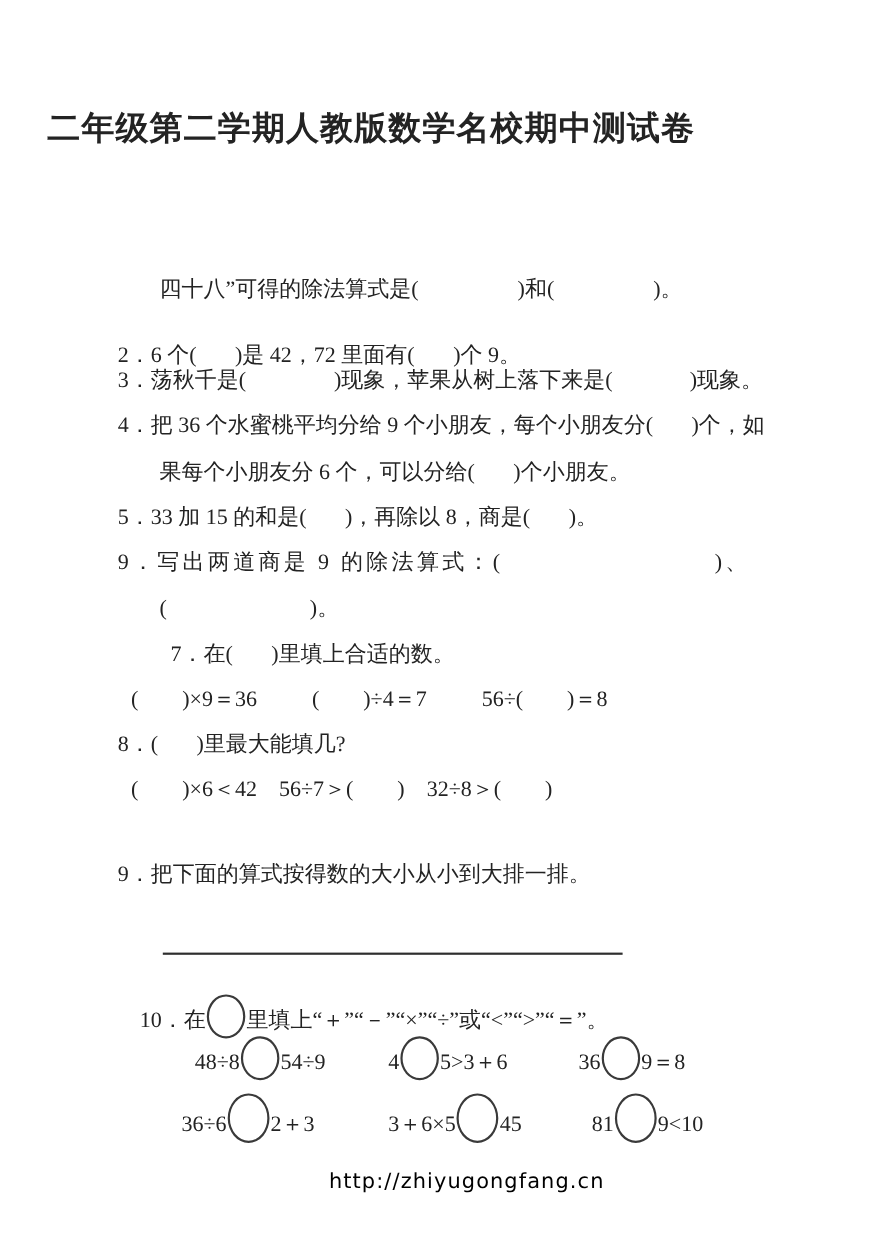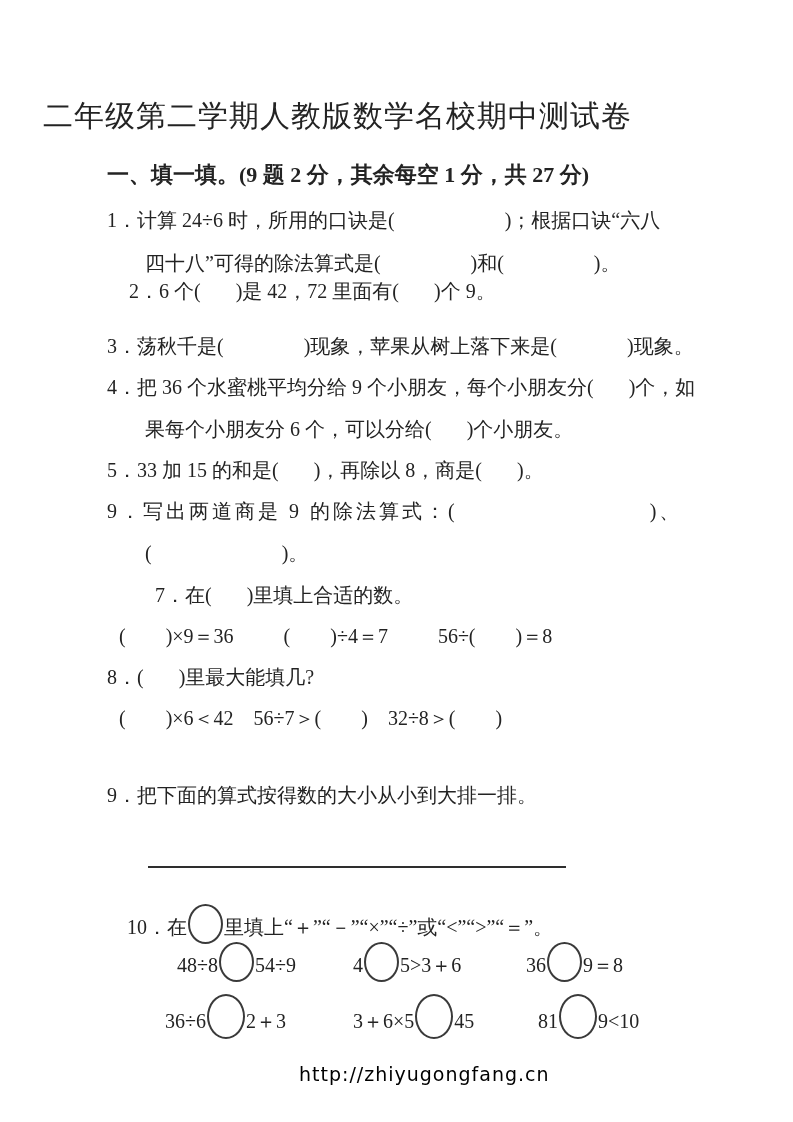--- a/index.html
+++ b/index.html
@@ -12,35 +12,35 @@
     color: #232323;
     overflow: hidden;
   }
   .title {
     position: absolute;
     top: 96px;
     left: 0;
     width: 675px;
     text-align: center;
     font-size: 30px;
-    font-weight: normal;
+    font-weight: bold;
     letter-spacing: 1px;
     white-space: pre;
   }
   .line {
     position: absolute;
     font-size: 20px;
     line-height: 30px;
     white-space: pre;
   }
   .bold { font-weight: bold; }
   [data-name="section-heading"] { top: 160px; left: 107px; font-size: 22px; }
   [data-name="question-1-line-1"] { top: 205px; left: 107px; }
   [data-name="question-1-line-2"] { top: 248px; left: 145px; }
-  [data-name="question-2"]        { top: 276px; left: 107px; margin-left: 22px; }
+  [data-name="question-2"]        { top: 308px; left: 107px; }
   [data-name="question-3"]        { top: 331px; left: 107px; }
   [data-name="question-4-line-1"] { top: 372px; left: 107px; }
   [data-name="question-4-line-2"] { top: 414px; left: 145px; }
   [data-name="question-5"]        { top: 455px; left: 107px; }
   [data-name="question-6-line-1"] { top: 496px; left: 107px; letter-spacing: 3px; }
   [data-name="question-6-line-2"] { top: 538px; left: 145px; }
   [data-name="question-7"]        { top: 580px; left: 107px; margin-left: 48px; }
   [data-name="question-7-equations"] { top: 621px; left: 119px; }
   [data-name="question-8"]        { top: 662px; left: 107px; }
   [data-name="question-8-equations"] { top: 703px; left: 119px; }
@@ -84,23 +84,21 @@
     white-space: pre;
   }
 </style>
 </head>
 <body>
 
 <div class="page" data-name="test-paper-page">
 
   <div class="title" data-name="page-title">二年级第二学期人教版数学名校期中测试卷</div>
 
-  <div class="line bold" data-name="section-heading">一、填一填。(9 题 2 分，其余每空 1 分，共 27 分)</div>
 
-  <div class="line" data-name="question-1-line-1">1．计算 24÷6 时，所用的口诀是(                      )；根据口诀“六八</div>
   <div class="line" data-name="question-1-line-2">四十八”可得的除法算式是(                  )和(                  )。</div>
 
   <div class="line" data-name="question-2">2．6 个(       )是 42，72 里面有(       )个 9。</div>
 
   <div class="line" data-name="question-3">3．荡秋千是(                )现象，苹果从树上落下来是(              )现象。</div>
 
   <div class="line" data-name="question-4-line-1">4．把 36 个水蜜桃平均分给 9 个小朋友，每个小朋友分(       )个，如</div>
   <div class="line" data-name="question-4-line-2">果每个小朋友分 6 个，可以分给(       )个小朋友。</div>
 
   <div class="line" data-name="question-5">5．33 加 15 的和是(       )，再除以 8，商是(       )。</div>

